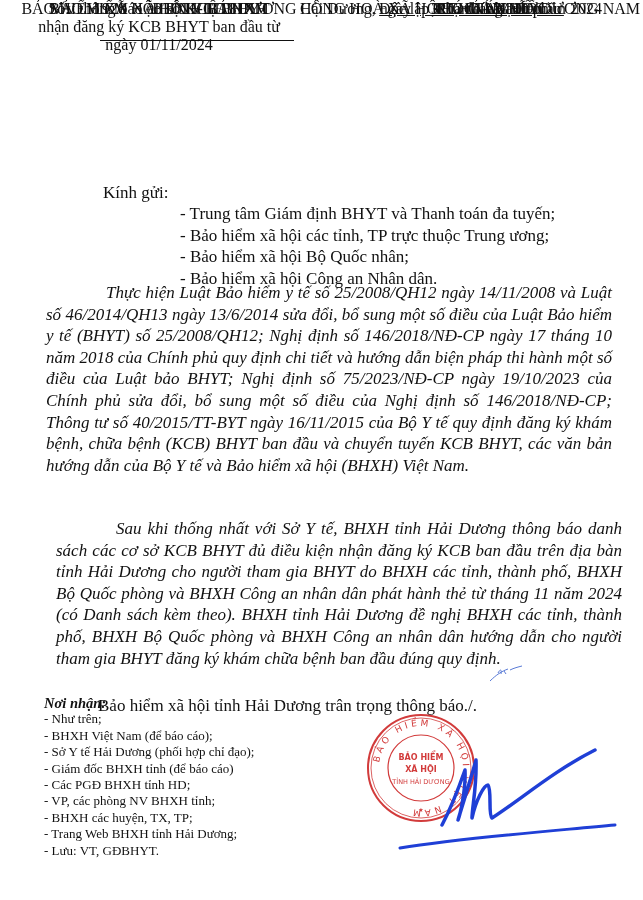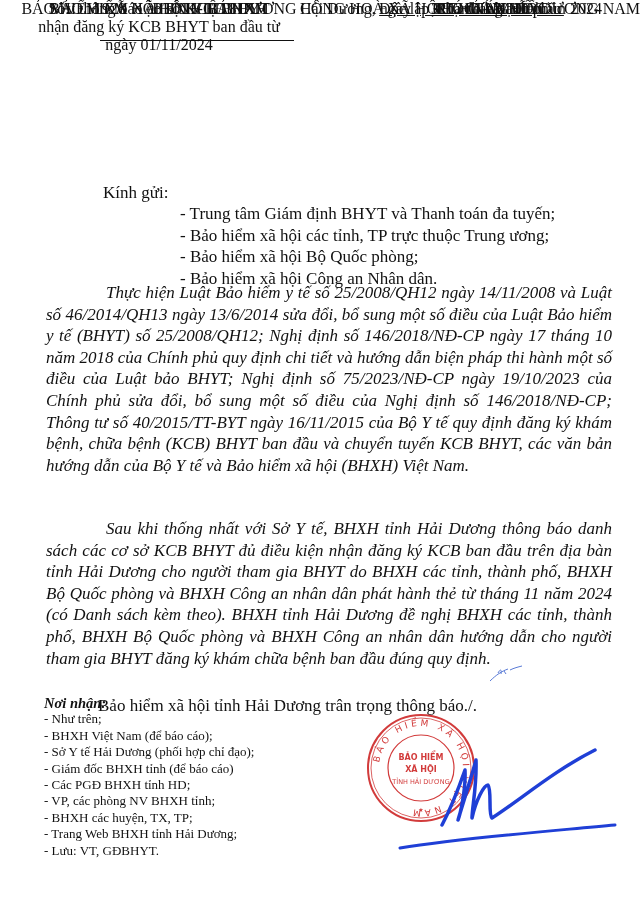--- a/index.html
+++ b/index.html
@@ -18,21 +18,21 @@
   .hr { left: 300px; width: 343px; }
 
   
   .txt { font-size: 17px; line-height: 21.6px; }
   .kinhgui { left: 103px; top: 182px; }
   .recips { left: 180px; top: 203px; }
   .recips div { white-space: nowrap; }
   .para { left: 46px; width: 566px; text-align: justify; text-align-last: auto; font-style: italic; }
   .para .ind { display: inline-block; width: 60px; }
   .p1 { top: 282px; }
-  .p2 { top: 518px; }
+  .p2 { top: 518px; margin-left: 10px; }
   .closing { left: 98px; top: 668px; white-space: nowrap; margin-top: 27px; }
 
   
   .noinhan { left: 44px; top: 695px; font-size: 13px; line-height: 16.4px; }
   .noinhan .title { font-size: 14.5px; font-weight: bold; font-style: italic; }
 
   
   .sig { left: 400px; width: 180px; }
 
   .stamp { left: 365px; top: 712px; width: 112px; height: 112px; }
@@ -78,21 +78,21 @@
     <span style="display:inline-block; width:2px;"></span>
     <span>năm</span>
     <span>2024</span>
   </div>
 </div>
 
 <div class="abs txt kinhgui">Kính gửi:</div>
 <div class="abs txt recips">
   <div>- Trung tâm Giám định BHYT và Thanh toán đa tuyến;</div>
   <div>- Bảo hiểm xã hội các tỉnh, TP trực thuộc Trung ương;</div>
-  <div>- Bảo hiểm xã hội Bộ Quốc phòng;</div>
+  <div>- Bảo hiểm xã hội Bộ Quốc nhân;</div>
   <div>- Bảo hiểm xã hội Công an Nhân dân.</div>
 </div>
 
 <div class="abs txt para p1"><span class="ind"></span><span>Thực hiện Luật Bảo hiểm y tế số 25/2008/QH12 ngày 14/11/2008 và Luật số 46/2014/QH13 ngày 13/6/2014 sửa đổi, bổ sung một số điều của Luật Bảo hiểm y tế (BHYT) số 25/2008/QH12; Nghị định số 146/2018/NĐ-CP ngày 17 tháng 10 năm 2018 của Chính phủ quy định chi tiết và hướng dẫn biện pháp thi hành một số điều của Luật bảo BHYT; Nghị định số 75/2023/NĐ-CP ngày 19/10/2023 của Chính phủ sửa đổi, bổ sung một số điều của Nghị định số 146/2018/NĐ-CP; Thông tư số 40/2015/TT-BYT ngày 16/11/2015 của Bộ Y tế quy định đăng ký khám bệnh, chữa bệnh (KCB) BHYT ban đầu và chuyển tuyến KCB BHYT, các văn bản hướng dẫn của Bộ Y tế và Bảo hiểm xã hội (BHXH) Việt Nam.</span></div>
 <div class="abs txt para p2"><span class="ind"></span><span>Sau khi thống nhất với Sở Y tế, BHXH tỉnh Hải Dương thông báo danh sách các cơ sở KCB BHYT đủ điều kiện nhận đăng ký KCB ban đầu trên địa bàn tỉnh Hải Dương cho người tham gia BHYT do BHXH các tỉnh, thành phố, BHXH Bộ Quốc phòng và BHXH Công an nhân dân phát hành thẻ từ tháng 11 năm 2024 (có Danh sách kèm theo). BHXH tỉnh Hải Dương đề nghị BHXH các tỉnh, thành phố, BHXH Bộ Quốc phòng và BHXH Công an nhân dân hướng dẫn cho người tham gia BHYT đăng ký khám chữa bệnh ban đầu đúng quy định.</span></div>
 <div class="abs txt closing">Bảo hiểm xã hội tỉnh Hải Dương trân trọng thông báo./.</div>
 
 <svg class="abs paraph" viewBox="0 0 36 18">
   <path d="M2 16 C8 10, 14 6, 20 4 M10 8 C12 4, 14 4, 13 9 M16 6 L18 9 M22 5 C26 3, 30 2, 34 1" stroke="#5a7bd6" stroke-width="1" fill="none"></path>
 </svg>

